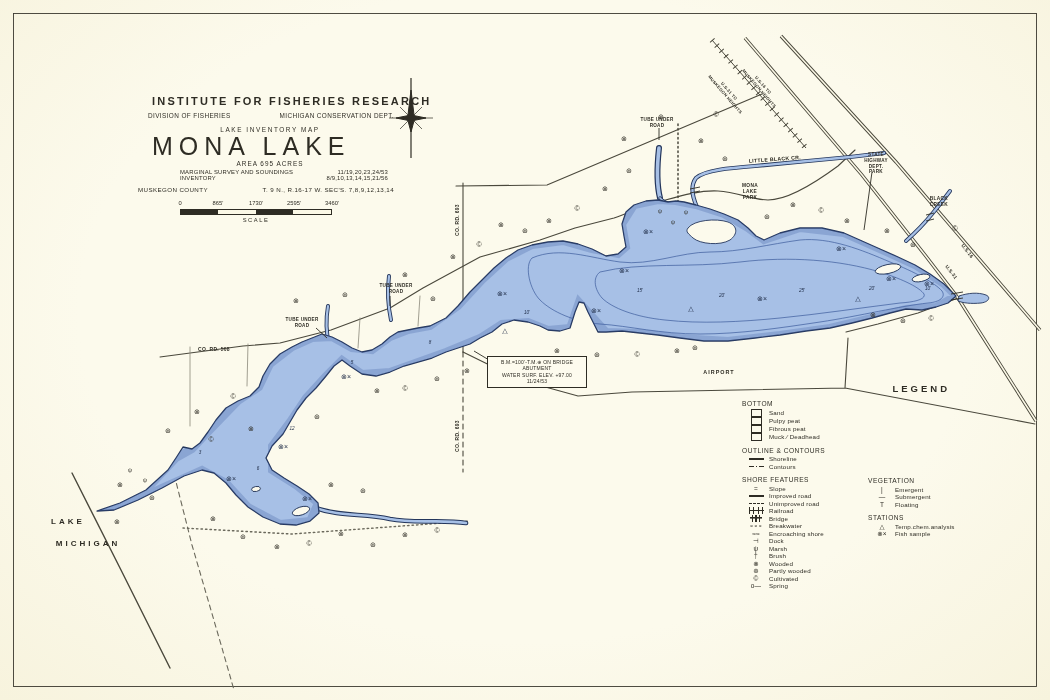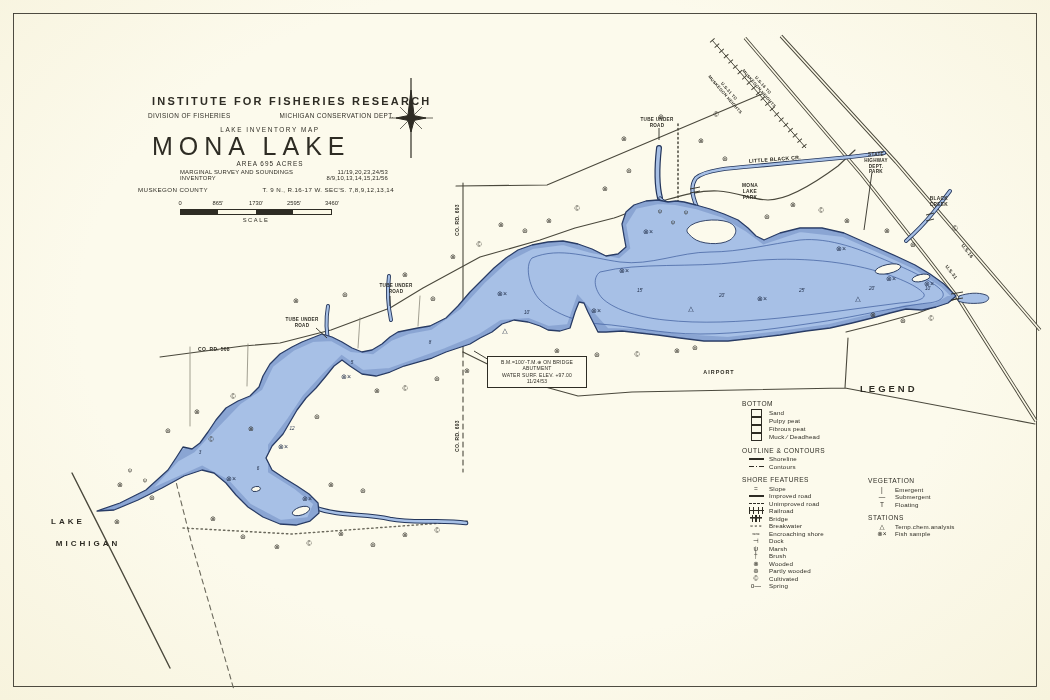--- a/index.html
+++ b/index.html
@@ -22,21 +22,21 @@
   .scalewrap{left:140px;top:200px;width:152px;height:26px;}
   .scale-ticks{position:relative;height:8px;font-size:5.8px;}
   .scale-ticks span{position:absolute;transform:translateX(-50%);}
   .scale-bar{position:relative;margin-top:1px;height:4px;border:1px solid #2e2c24;
     background:linear-gradient(90deg,#2e2c24 0 25%,#fbf8e6 25% 50%,#2e2c24 50% 75%,#fbf8e6 75% 100%);}
   .scale-label{text-align:center;font-size:5.8px;letter-spacing:1.5px;margin-top:2px;}
   
   .notebox{left:487px;top:356px;width:96px;border:1px solid #2e2c24;background:#fdfbee;
     font-size:5px;line-height:6.4px;text-align:center;padding:2px 1px;letter-spacing:.2px;}
   
-  .leg-title{left:820px;top:383px;width:90px;text-align:left;font-size:9.5px;letter-spacing:3px;font-weight:600;}
+  .leg-title{left:820px;top:383px;width:90px;text-align:right;font-size:9.5px;letter-spacing:3px;font-weight:600;}
   .leg-col{position:absolute;}
   #leg-left{left:742px;top:400px;width:126px;}
   #leg-right{left:868px;top:477px;width:132px;}
   .leg-sec{margin-bottom:6px;}
   .leg-sec-title{font-size:6.6px;letter-spacing:.5px;margin-bottom:1.5px;}
   .leg-item{display:flex;align-items:center;gap:4px;font-size:6.2px;line-height:7.5px;padding-left:5px;letter-spacing:.2px;}
   .leg-sym{width:18px;min-width:18px;display:flex;justify-content:center;align-items:center;font-size:6.5px;line-height:7px;}
   .sym-box{width:9px;height:6px;border:1px solid #2e2c24;}
   .sym-shoreline{width:15px;height:2.2px;background:#2e2c24;}
   .sym-contours{width:15px;height:1.2px;background:linear-gradient(90deg,#2e2c24 0 5px,transparent 5px 7px,#2e2c24 7px 8px,transparent 8px 10px,#2e2c24 10px 15px);}

